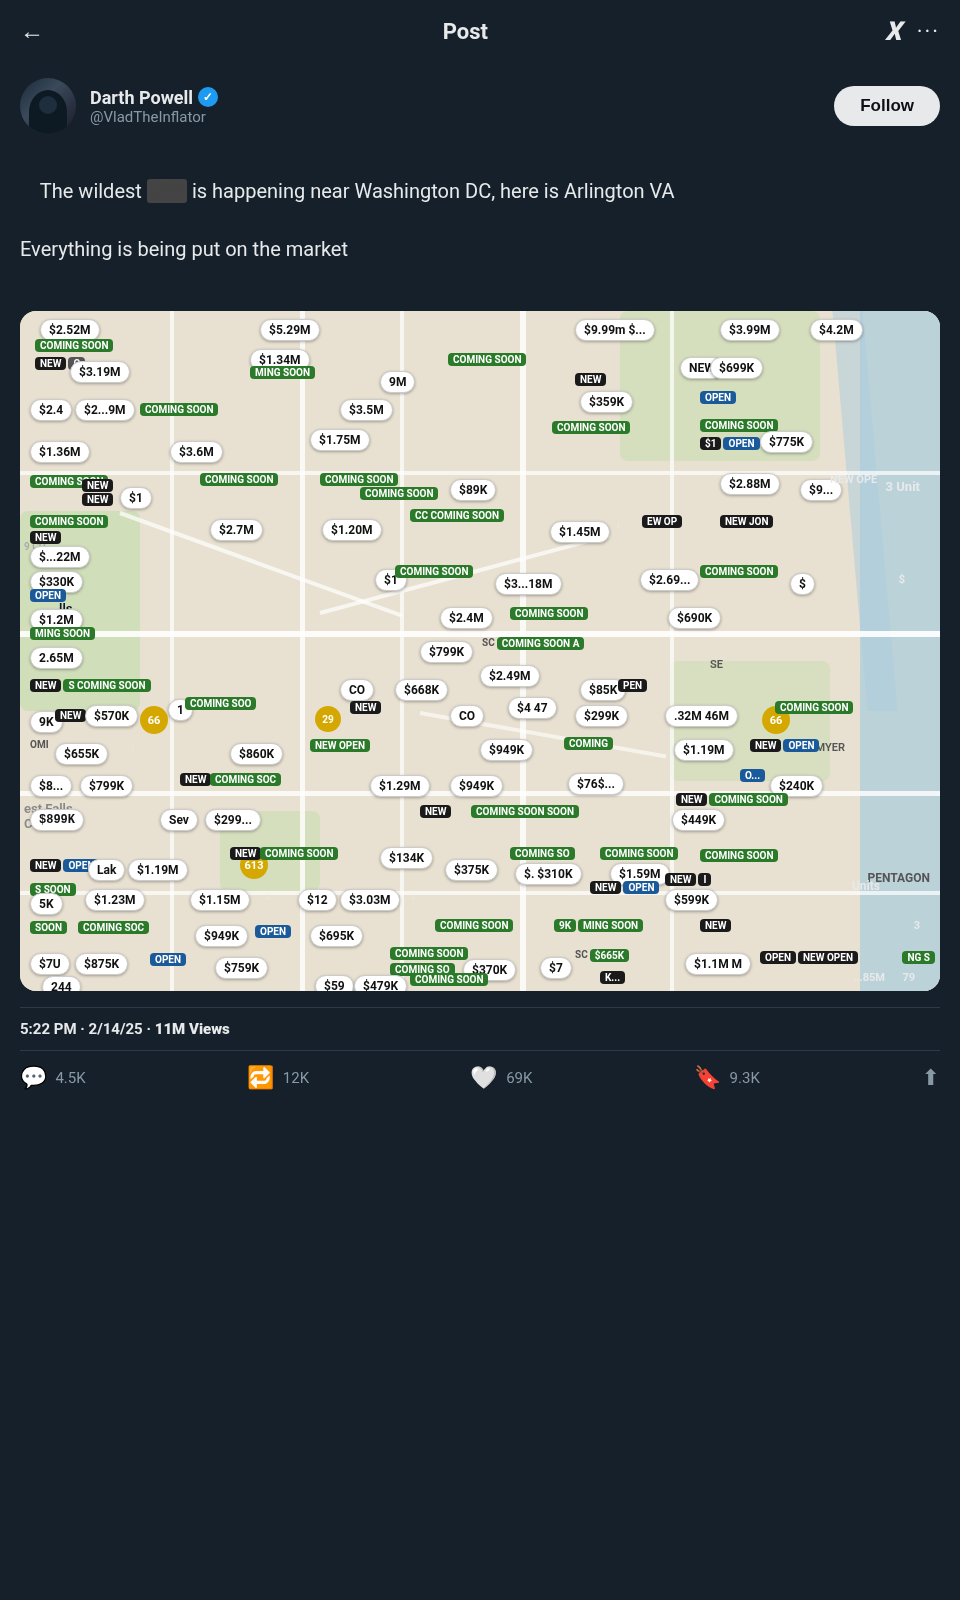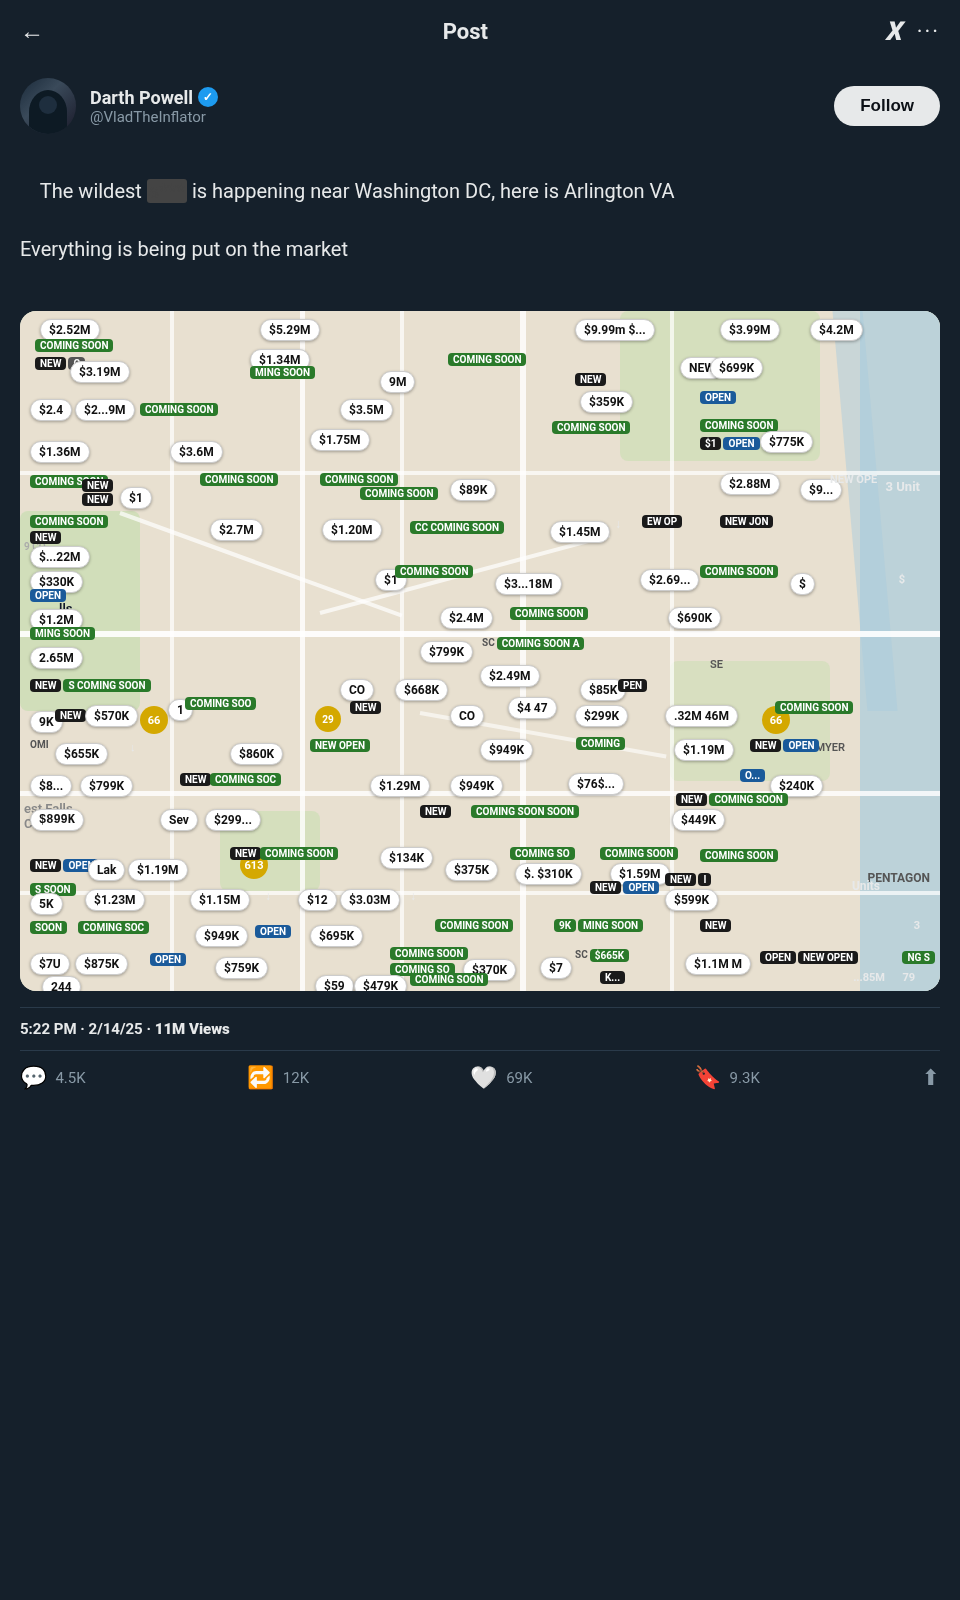--- a/index.html
+++ b/index.html
@@ -409,21 +409,21 @@
 
     <div style="position:absolute;left:10px;top:204px;display:flex;gap:2px;">
         <span class="badge-coming">COMING SOON</span>
       </div>
     <div style="position:absolute;left:10px;top:220px;display:flex;gap:2px;">
         <span class="badge-new">NEW</span>
       </div>
     <div class="price-label" style="left:10px;top:235px;">$...22M</div>
     <div class="price-label" style="left:190px;top:208px;">$2.7M</div>
     <div class="price-label" style="left:302px;top:208px;">$1.20M</div>
-    <div style="position:absolute;left:390px;top:210px;display:flex;gap:2px;">
+    <div style="position:absolute;left:390px;top:198px;display:flex;gap:2px;">
         <span class="badge-coming">CC COMING SOON</span>
       </div>
     <div class="price-label" style="left:530px;top:210px;">$1.45M</div>
     <div style="position:absolute;left:595px;top:206px;font-size:12px;color:#e7e9ea;">↓</div>
     <div style="position:absolute;left:622px;top:204px;display:flex;gap:2px;">
         <span class="badge-new">EW OP</span>
       </div>
     <div style="position:absolute;left:700px;top:204px;display:flex;gap:2px;">
         <span class="badge-new">NEW JON</span>
       </div>
@@ -497,21 +497,21 @@
     <div style="position:absolute;left:10px;top:428px;display:flex;gap:2px;">
         <span style="font-size:10px;font-weight:700;color:#555;">OMI</span>
       </div>
     <div class="price-label" style="left:35px;top:432px;">$655K</div>
     <div style="position:absolute;left:110px;top:430px;font-size:11px;color:#e7e9ea;font-weight:700;">↓</div>
     <div class="price-label" style="left:210px;top:432px;">$860K</div>
     <div style="position:absolute;left:290px;top:428px;display:flex;gap:2px;">
         <span class="badge-coming">NEW OPEN</span>
       </div>
     <div class="price-label" style="left:460px;top:428px;">$949K</div>
-    <div style="position:absolute;left:556px;top:426px;display:flex;gap:2px;align-items:flex-end;">
+    <div style="position:absolute;left:544px;top:426px;display:flex;gap:2px;align-items:flex-end;">
         <span class="badge-coming">COMING</span>
       </div>
     <div class="price-label" style="left:654px;top:428px;">$1.19M</div>
     <div style="position:absolute;left:730px;top:428px;display:flex;gap:2px;">
         <span class="badge-new">NEW</span>
         <span class="badge-open">OPEN</span>
       </div>
 
     <div class="price-label" style="left:10px;top:464px;">$8...</div>
     <div class="price-label" style="left:60px;top:464px;">$799K</div>

